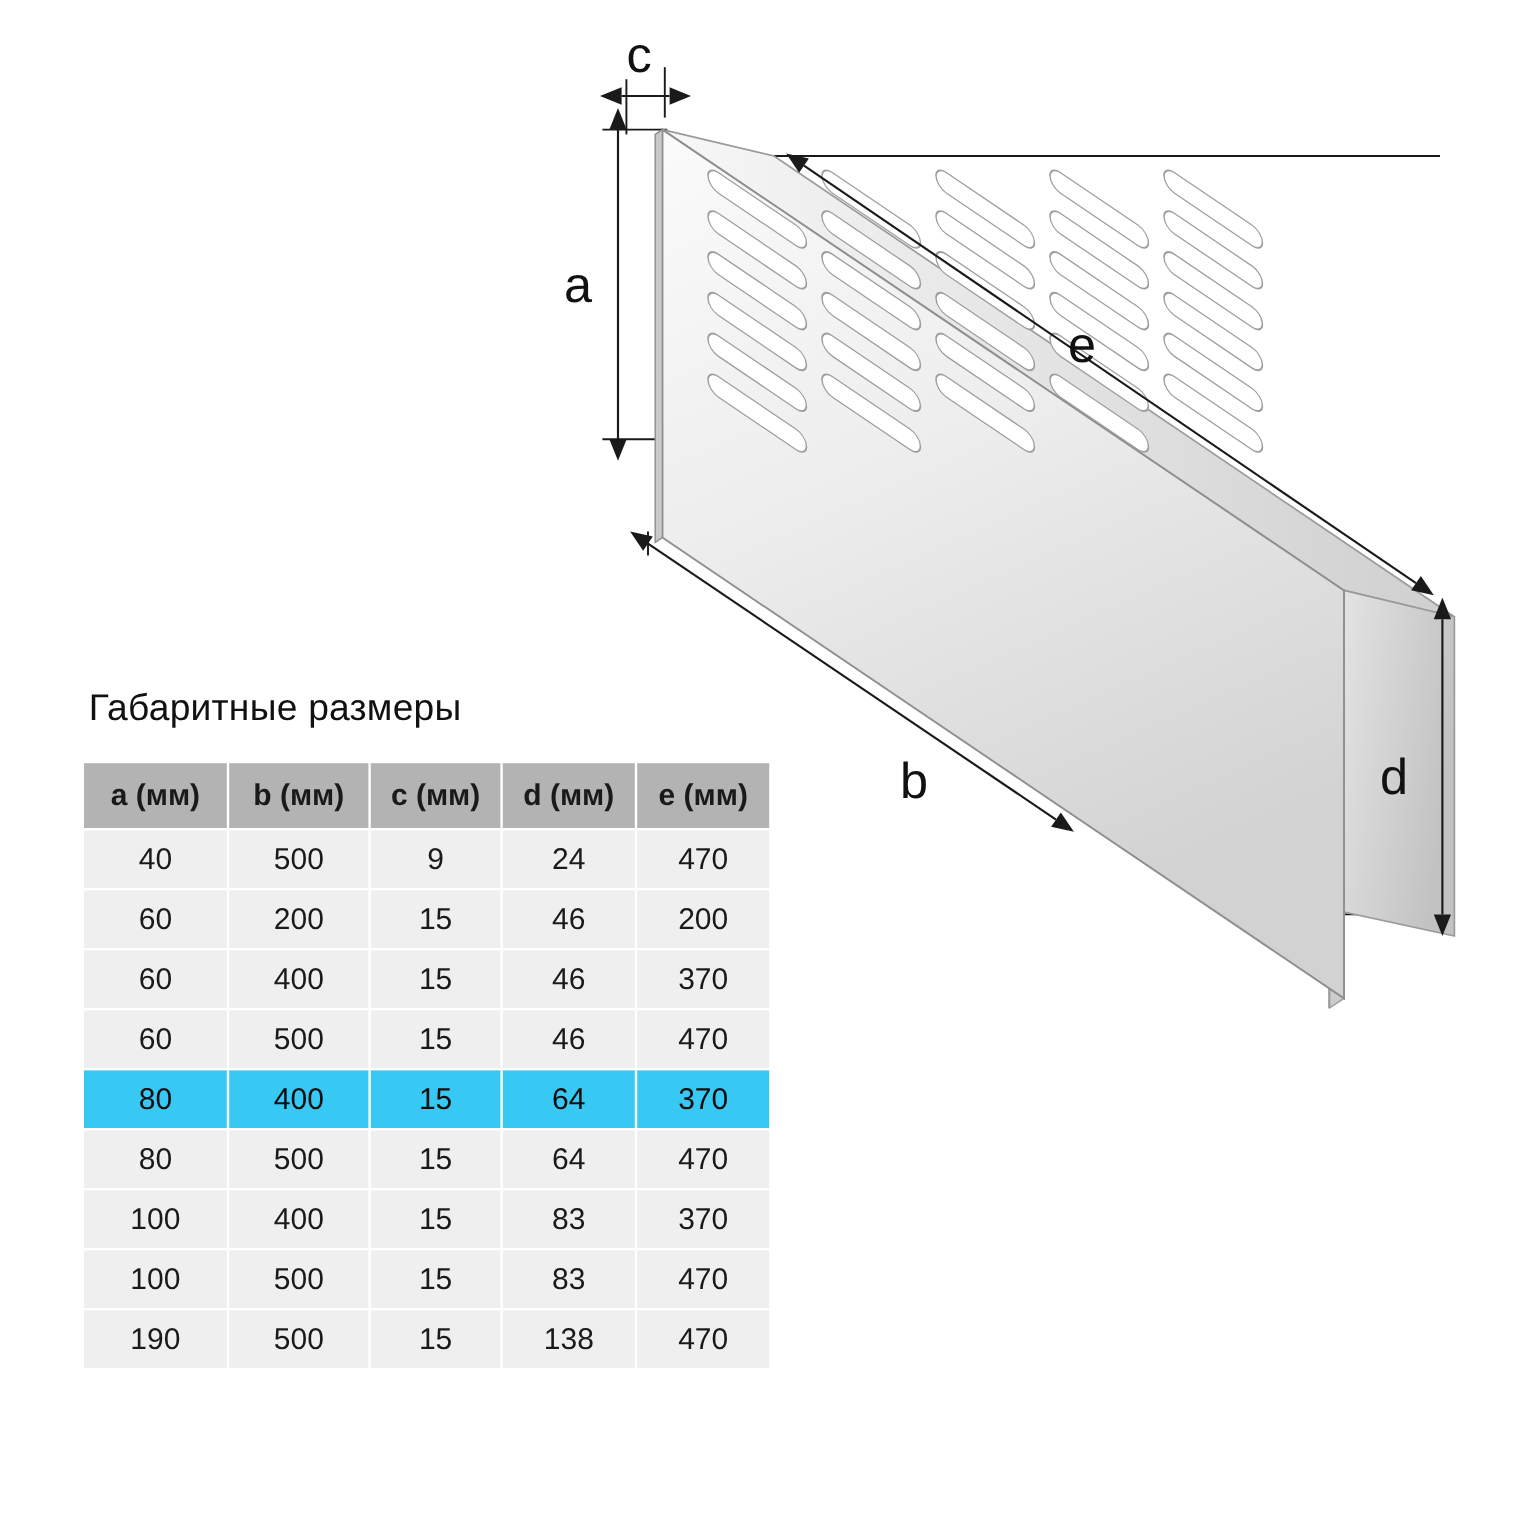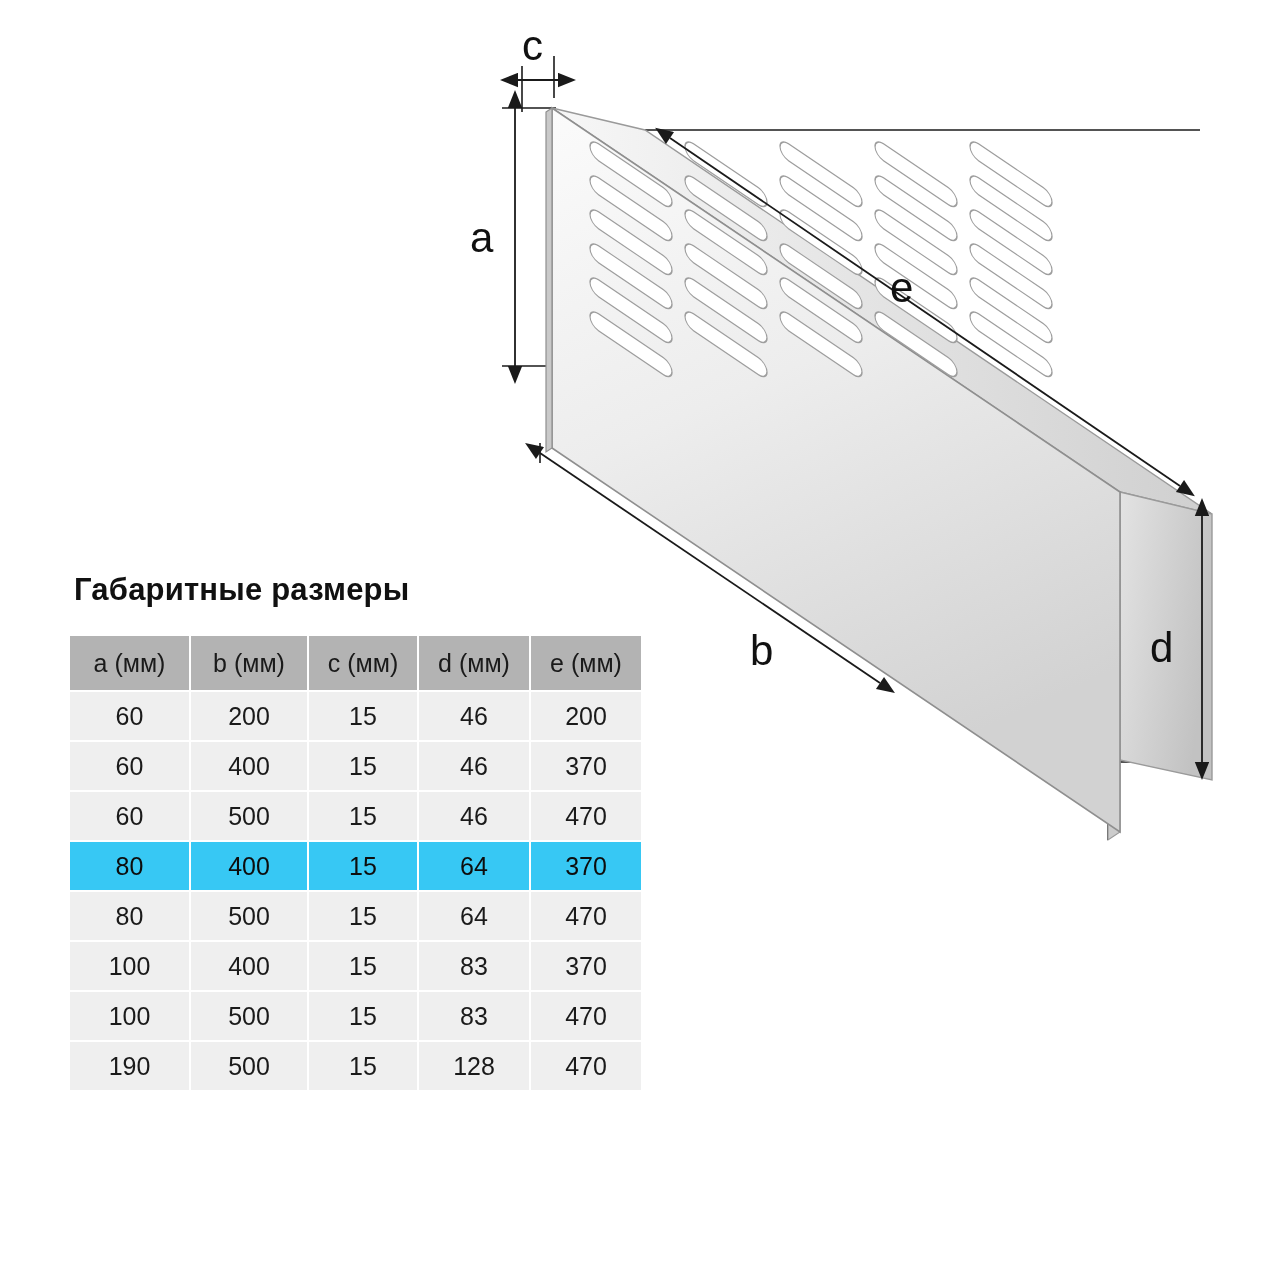--- a/index.html
+++ b/index.html
@@ -37,41 +37,41 @@
 
   
   #table-block {
     position: absolute;
     left: 68px;
     top: 572px;
     width: 600px;
   }
   #table-title {
     font-size: 31px;
-    font-weight: bold;
+    font-weight: normal;
     color: #111111;
     margin: 0 0 26px 6px;
     letter-spacing: 0.2px;
   }
   table.dims {
     border-collapse: collapse;
     width: 573px;
     table-layout: fixed;
   }
   table.dims th, table.dims td {
     border: 2px solid #ffffff;
     text-align: center;
     font-size: 25px;
     height: 48px;
     padding: 0;
   }
   table.dims th {
     background: #b3b3b3;
     color: #1a1a1a;
-    font-weight: normal;
+    font-weight: bold;
     height: 54px;
   }
   table.dims td {
     background: #efefef;
     color: #1a1a1a;
   }
   table.dims tr.highlight td {
     background: #37c8f4;
     color: #0d0d0d;
   }
@@ -226,20 +226,27 @@
       <tr>
         <th>a (мм)</th>
         <th>b (мм)</th>
         <th>c (мм)</th>
         <th>d (мм)</th>
         <th>e (мм)</th>
       </tr>
     </thead>
     <tbody>
       <tr>
+        <td>40</td>
+        <td>500</td>
+        <td>9</td>
+        <td>24</td>
+        <td>470</td>
+      </tr>
+      <tr>
         <td>60</td>
         <td>200</td>
         <td>15</td>
         <td>46</td>
         <td>200</td>
       </tr>
       <tr>
         <td>60</td>
         <td>400</td>
         <td>15</td>
@@ -278,18 +285,18 @@
         <td>100</td>
         <td>500</td>
         <td>15</td>
         <td>83</td>
         <td>470</td>
       </tr>
       <tr>
         <td>190</td>
         <td>500</td>
         <td>15</td>
-        <td>128</td>
+        <td>138</td>
         <td>470</td>
       </tr>
     </tbody>
   </table>
 </div>
 
 </body></html>

